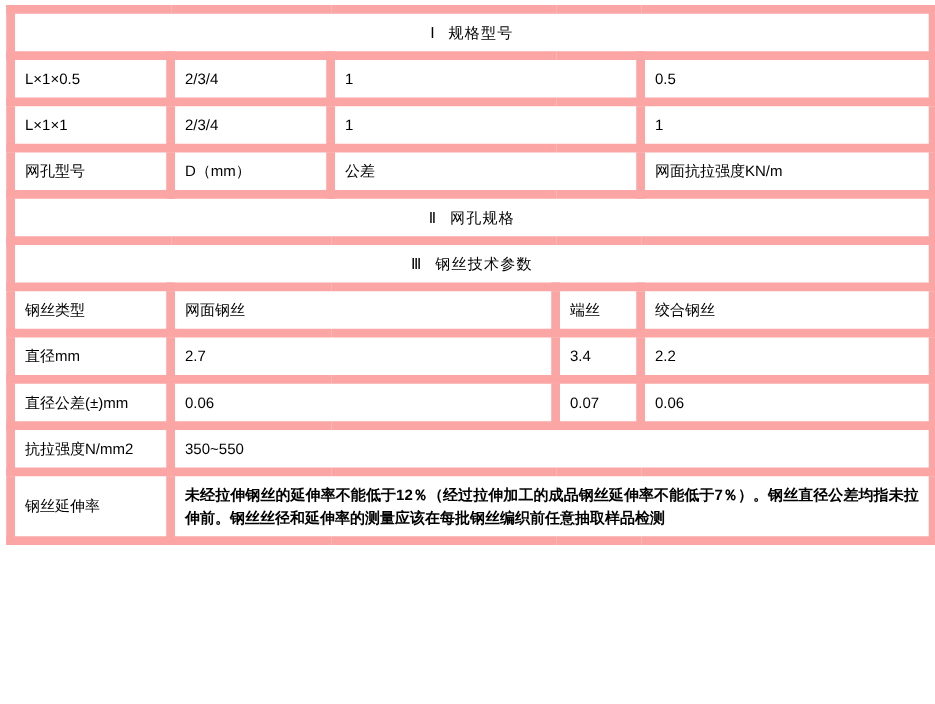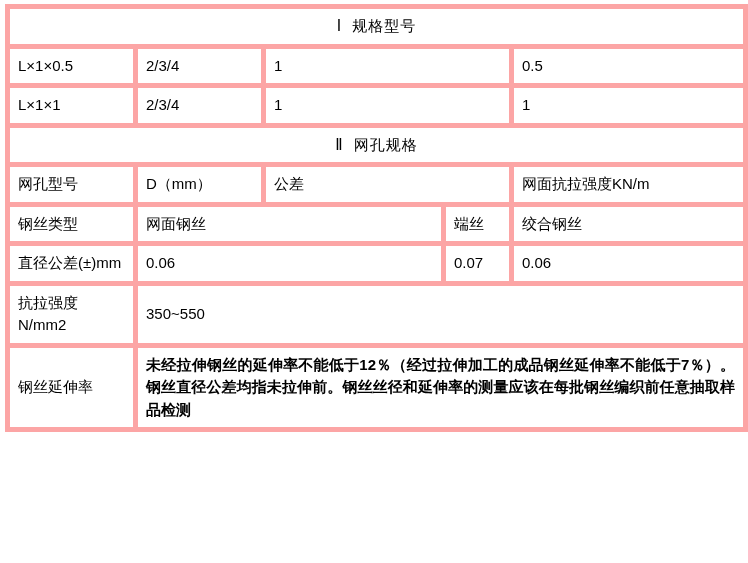--- a/index.html
+++ b/index.html
@@ -19,24 +19,24 @@
     margin: 0 auto;
     padding-top: 4px;
     box-sizing: border-box;
   }
   table.spec {
     border-collapse: collapse;
     width: 738px;
     table-layout: fixed;
   }
   table.spec td {
-    border: 5px solid #fca5a5;
+    border: 7px solid #fca5a5;
     padding: 6px 8px;
     vertical-align: middle;
-    font-size: 15px;
+    font-size: 12px;
     line-height: 1.5;
     height: 18px;
   }
   td.section {
     text-align: center;
     font-weight: normal;
     letter-spacing: 1px;
     padding: 6px 8px;
   }
   td.section .sec-num {
@@ -74,36 +74,47 @@
         <td>0.5</td>
       </tr>
       <tr>
         <td>L×1×1</td>
         <td>2/3/4</td>
         <td colspan="2">1</td>
         <td>1</td>
       </tr>
 
       <tr>
-        <td class="section" colspan="5">
-          <span class="sec-num">Ⅱ</span><span>网孔规格</span>
-        </td>
-      </tr>
-      <tr>
         <td>网孔型号</td>
         <td>D（mm）</td>
         <td colspan="2">公差</td>
         <td>网面抗拉强度KN/m</td>
       </tr>
+      <tr>
+        <td class="section" colspan="5">
+          <span class="sec-num">Ⅱ</span><span>网孔规格</span>
+        </td>
+      </tr>
 
+      <tr>
+        <td class="section" colspan="5">
+          <span class="sec-num">Ⅲ</span><span>钢丝技术参数</span>
+        </td>
+      </tr>
       <tr>
         <td>钢丝类型</td>
         <td colspan="2">网面钢丝</td>
         <td>端丝</td>
         <td>绞合钢丝</td>
+      </tr>
+      <tr>
+        <td>直径mm</td>
+        <td colspan="2">2.7</td>
+        <td>3.4</td>
+        <td>2.2</td>
       </tr>
       <tr>
         <td>直径公差(±)mm</td>
         <td colspan="2">0.06</td>
         <td>0.07</td>
         <td>0.06</td>
       </tr>
       <tr>
         <td>抗拉强度N/mm2</td>
         <td colspan="4">350~550</td>

